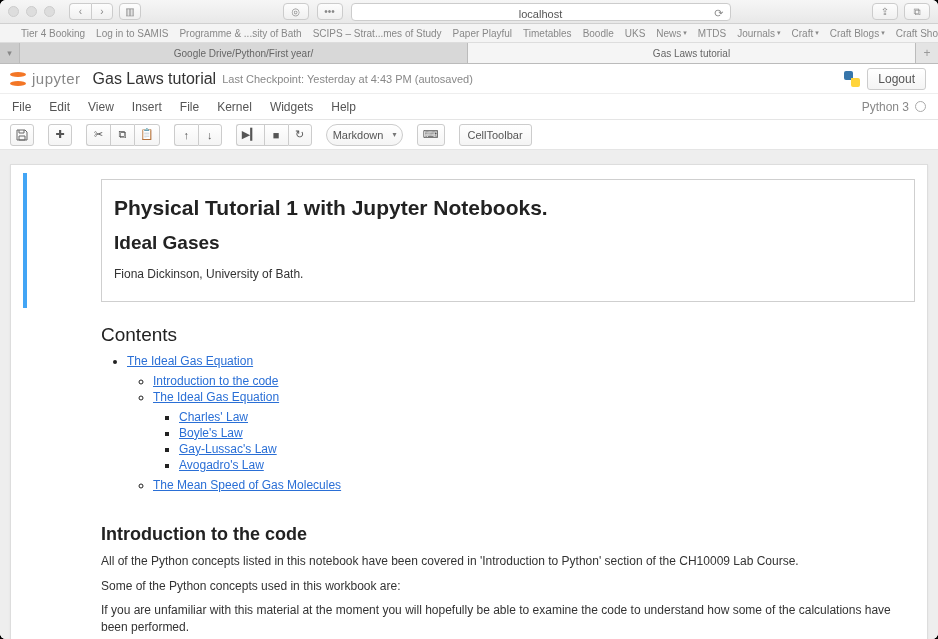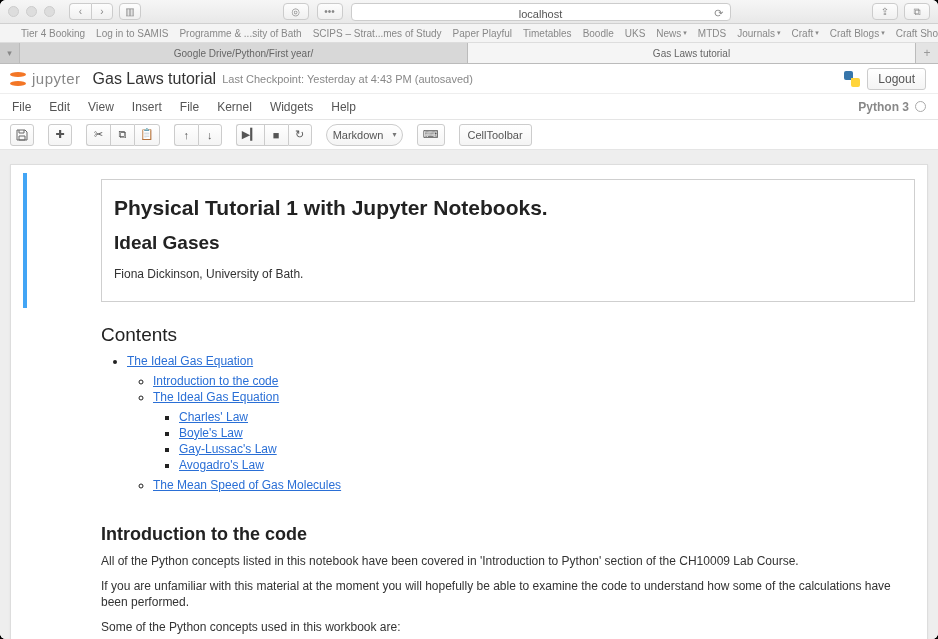--- a/index.html
+++ b/index.html
@@ -47,21 +47,21 @@
     .jp-logo-text { color: #888; font-size: 15px; letter-spacing: 0.5px; }
     .jp-title { margin-left: 12px; font-size: 16px; color: #333; }
     .jp-checkpoint { margin-left: 6px; font-size: 11px; color: #888; }
     .jp-right { margin-left: auto; display:flex; align-items:center; gap:6px;}
     .py-logo { width:18px; height:18px; position:relative; }
     .py-logo::before{content:''; position:absolute; width:9px; height:9px; background:#3776ab; border-radius:2px 2px 0 2px; top:1px; left:1px;}
     .py-logo::after{content:''; position:absolute; width:9px; height:9px; background:#ffd43b; border-radius:0 2px 2px 2px; bottom:1px; right:1px;}
     .logout-btn { padding: 3px 10px; font-size: 12px; border: 1px solid #ccc; border-radius: 3px; background: linear-gradient(#fff,#f4f4f4); color:#555;}
     
     .jp-menubar { height: 26px; display: flex; align-items: center; padding: 0 12px; font-size: 12px; color: #555; gap: 18px; border-bottom: 1px solid #e5e5e5; background:#fff;}
-    .jp-kernel-ind { margin-left: auto; display:flex; align-items:center; gap:6px; color:#888; font-size:12px;font-weight:bold;}
+    .jp-kernel-ind { margin-left: auto; display:flex; align-items:center; gap:6px; color:#888; font-size:12px;}
     .kernel-circle { width:11px; height:11px; border:1px solid #aaa; border-radius:50%; }
     
     .jp-toolbar { height: 30px; display: flex; align-items: center; padding: 0 10px; gap: 4px; border-bottom: 1px solid #e5e5e5; background:#fff;}
     .tb-btn { height: 22px; min-width: 24px; padding: 0 5px; border: 1px solid #ccc; border-radius: 3px; background: linear-gradient(#fff,#f4f4f4); display:flex; align-items:center; justify-content:center; font-size:11px; color:#555;}
     .tb-group { display:flex; gap:0; }
     .tb-group .tb-btn { border-radius: 0; border-right:none;}
     .tb-group .tb-btn:first-child { border-radius: 3px 0 0 3px; }
     .tb-group .tb-btn:last-child { border-radius: 0 3px 3px 0; border-right:1px solid #ccc;}
     .tb-sep { width: 6px; }
     .tb-select { height: 22px; border: 1px solid #ccc; border-radius: 11px; font-size: 11px; padding: 0 18px 0 6px; background: linear-gradient(#fff,#f4f4f4); color:#555; appearance:none; position:relative;}
@@ -286,22 +286,22 @@
                 </ul>
               </li>
             </ul>
           </div>
         </div>
 
         <div class="cell">
           <div class="rendered">
             <div class="intro-head">Introduction to the code</div>
             <p>All of the Python concepts listed in this notebook have been covered in 'Introduction to Python' section of the CH10009 Lab Course.</p>
+            <p>Some of the Python concepts used in this workbook are:</p>
             <p>If you are unfamiliar with this material at the moment you will hopefully be able to examine the code to understand how some of the calculations have been performed.</p>
-            <p>Some of the Python concepts used in this workbook are:</p>
 
           </div>
         </div>
 
       </div>
     </div>
   </div>
 </div>
 
 </body></html>

